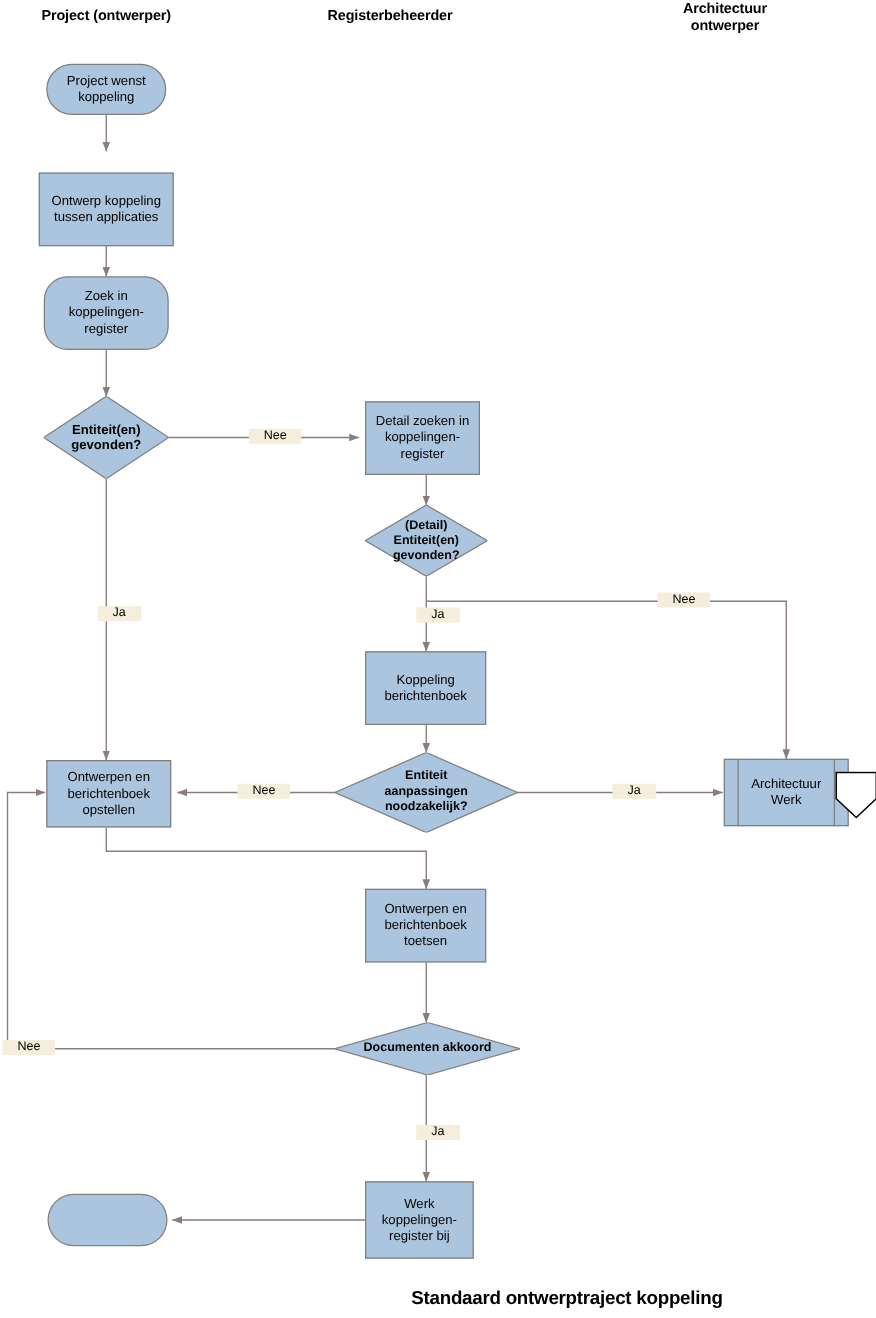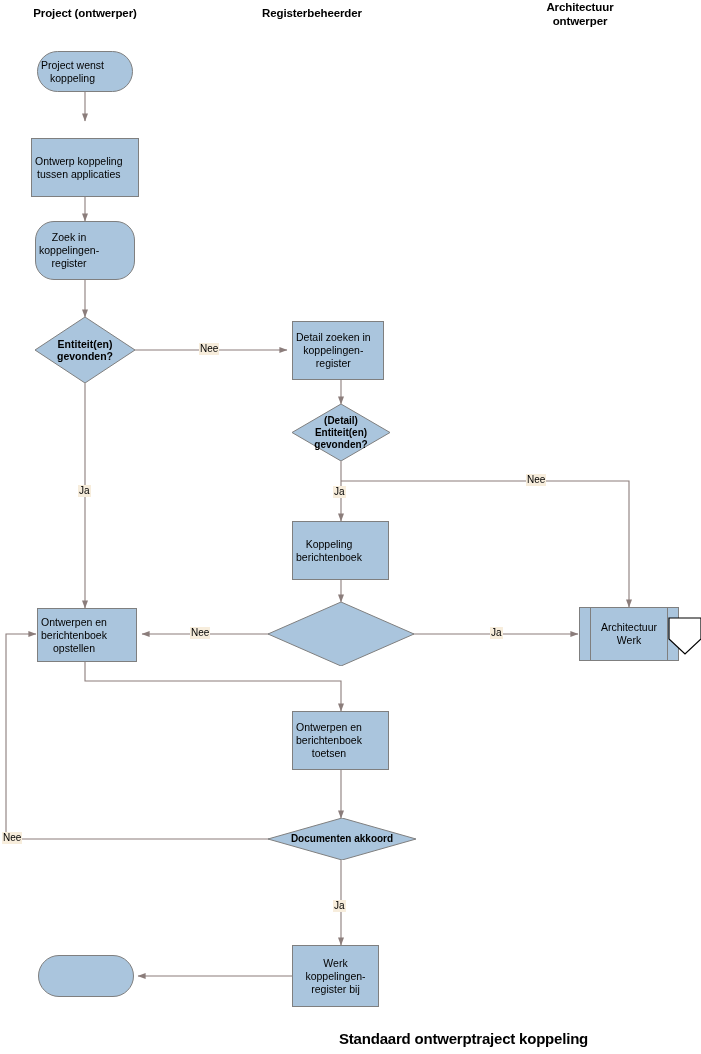--- a/index.html
+++ b/index.html
@@ -6,39 +6,39 @@
   body{width:701px;height:1054px;position:relative;overflow:hidden;
        font-family:"Liberation Sans","DejaVu Sans",sans-serif;color:#000;}
 
   #canvas{position:absolute;inset:0;width:701px;height:1054px;}
 
   .col-header{position:absolute;font-size:11.5px;font-weight:bold;
      text-align:center;line-height:14px;color:#000;letter-spacing:-0.1px;}
 
   .node{position:absolute;box-sizing:border-box;
         background:#aac5dd;border:1px solid #7f7f7f;
-        display:flex;align-items:center;justify-content:flex-start;
+        display:flex;align-items:center;justify-content:center;
         text-align:center;font-size:10.5px;line-height:13px;color:#000;
         padding:2px 3px;}
 
   .node.rounded{border-radius:22px;}
   .node.diamond{background:transparent;border:none;padding:0;}
 
   .diamond-shape{position:absolute;inset:0;}
   .diamond-label{position:relative;z-index:2;width:100%;text-align:center;
      font-size:10.5px;line-height:12.5px;font-weight:bold;}
 
   .predef{position:absolute;box-sizing:border-box;
      background:#aac5dd;border:1px solid #7f7f7f;}
   .predef .bar{position:absolute;top:0;bottom:0;width:1px;background:#7f7f7f;}
   .predef .txt{position:absolute;inset:0;display:flex;align-items:center;
      justify-content:center;text-align:center;font-size:10.5px;line-height:13px;}
 
   .edge-label{position:absolute;background:#f7eddc;color:#000;
-     font-size:10px;line-height:12px;padding:0 1px;white-space:nowrap;z-index:5;}
+     font-size:10px;line-height:12px;padding:0 12px;white-space:nowrap;z-index:5;}
 
   .doc-title{position:absolute;font-size:15px;font-weight:bold;color:#000;
      white-space:nowrap;letter-spacing:-0.2px;}
 </style>
 </head>
 <body>
 
 <svg id="canvas" viewBox="0 0 701 1054" xmlns="http://www.w3.org/2000/svg">
   <defs>
     <marker id="arw" markerWidth="9" markerHeight="9" refX="7.6" refY="3.4" orient="auto" markerUnits="userSpaceOnUse">
@@ -147,20 +147,25 @@
   <div>
     <div>Koppeling</div>
     <div>berichtenboek</div>
   </div>
 </div>
 
 <div class="node diamond" style="left:268px;top:602px;width:146px;height:64px;">
   <svg class="diamond-shape" viewBox="0 0 146 64" preserveAspectRatio="none">
     <polygon points="73,0 146,32 73,64 0,32" fill="#aac5dd" stroke="#7f7f7f" stroke-width="1"></polygon>
   </svg>
+  <div class="diamond-label" style="font-size:10px;line-height:12.5px;">
+    <div>Entiteit</div>
+    <div>aanpassingen</div>
+    <div>noodzakelijk?</div>
+  </div>
 </div>
 
 <div class="node" style="left:37px;top:608px;width:100px;height:54px;">
   <div>
     <div>Ontwerpen en</div>
     <div>berichtenboek</div>
     <div>opstellen</div>
   </div>
 </div>
 
@@ -208,13 +213,13 @@
 
 <div class="edge-label" style="left:199px;top:343px;">Nee</div>
 <div class="edge-label" style="left:78px;top:485px;">Ja</div>
 <div class="edge-label" style="left:333px;top:486px;">Ja</div>
 <div class="edge-label" style="left:526px;top:474px;">Nee</div>
 <div class="edge-label" style="left:190px;top:627px;">Nee</div>
 <div class="edge-label" style="left:490px;top:627px;">Ja</div>
 <div class="edge-label" style="left:2px;top:832px;">Nee</div>
 <div class="edge-label" style="left:333px;top:900px;">Ja</div>
 
-<div class="doc-title" style="left:339px;top:1030px;text-align:right;">Standaard ontwerptraject koppeling</div>
+<div class="doc-title" style="left:329px;top:1030px;text-align:right;">Standaard ontwerptraject koppeling</div>
 
 </body></html>

